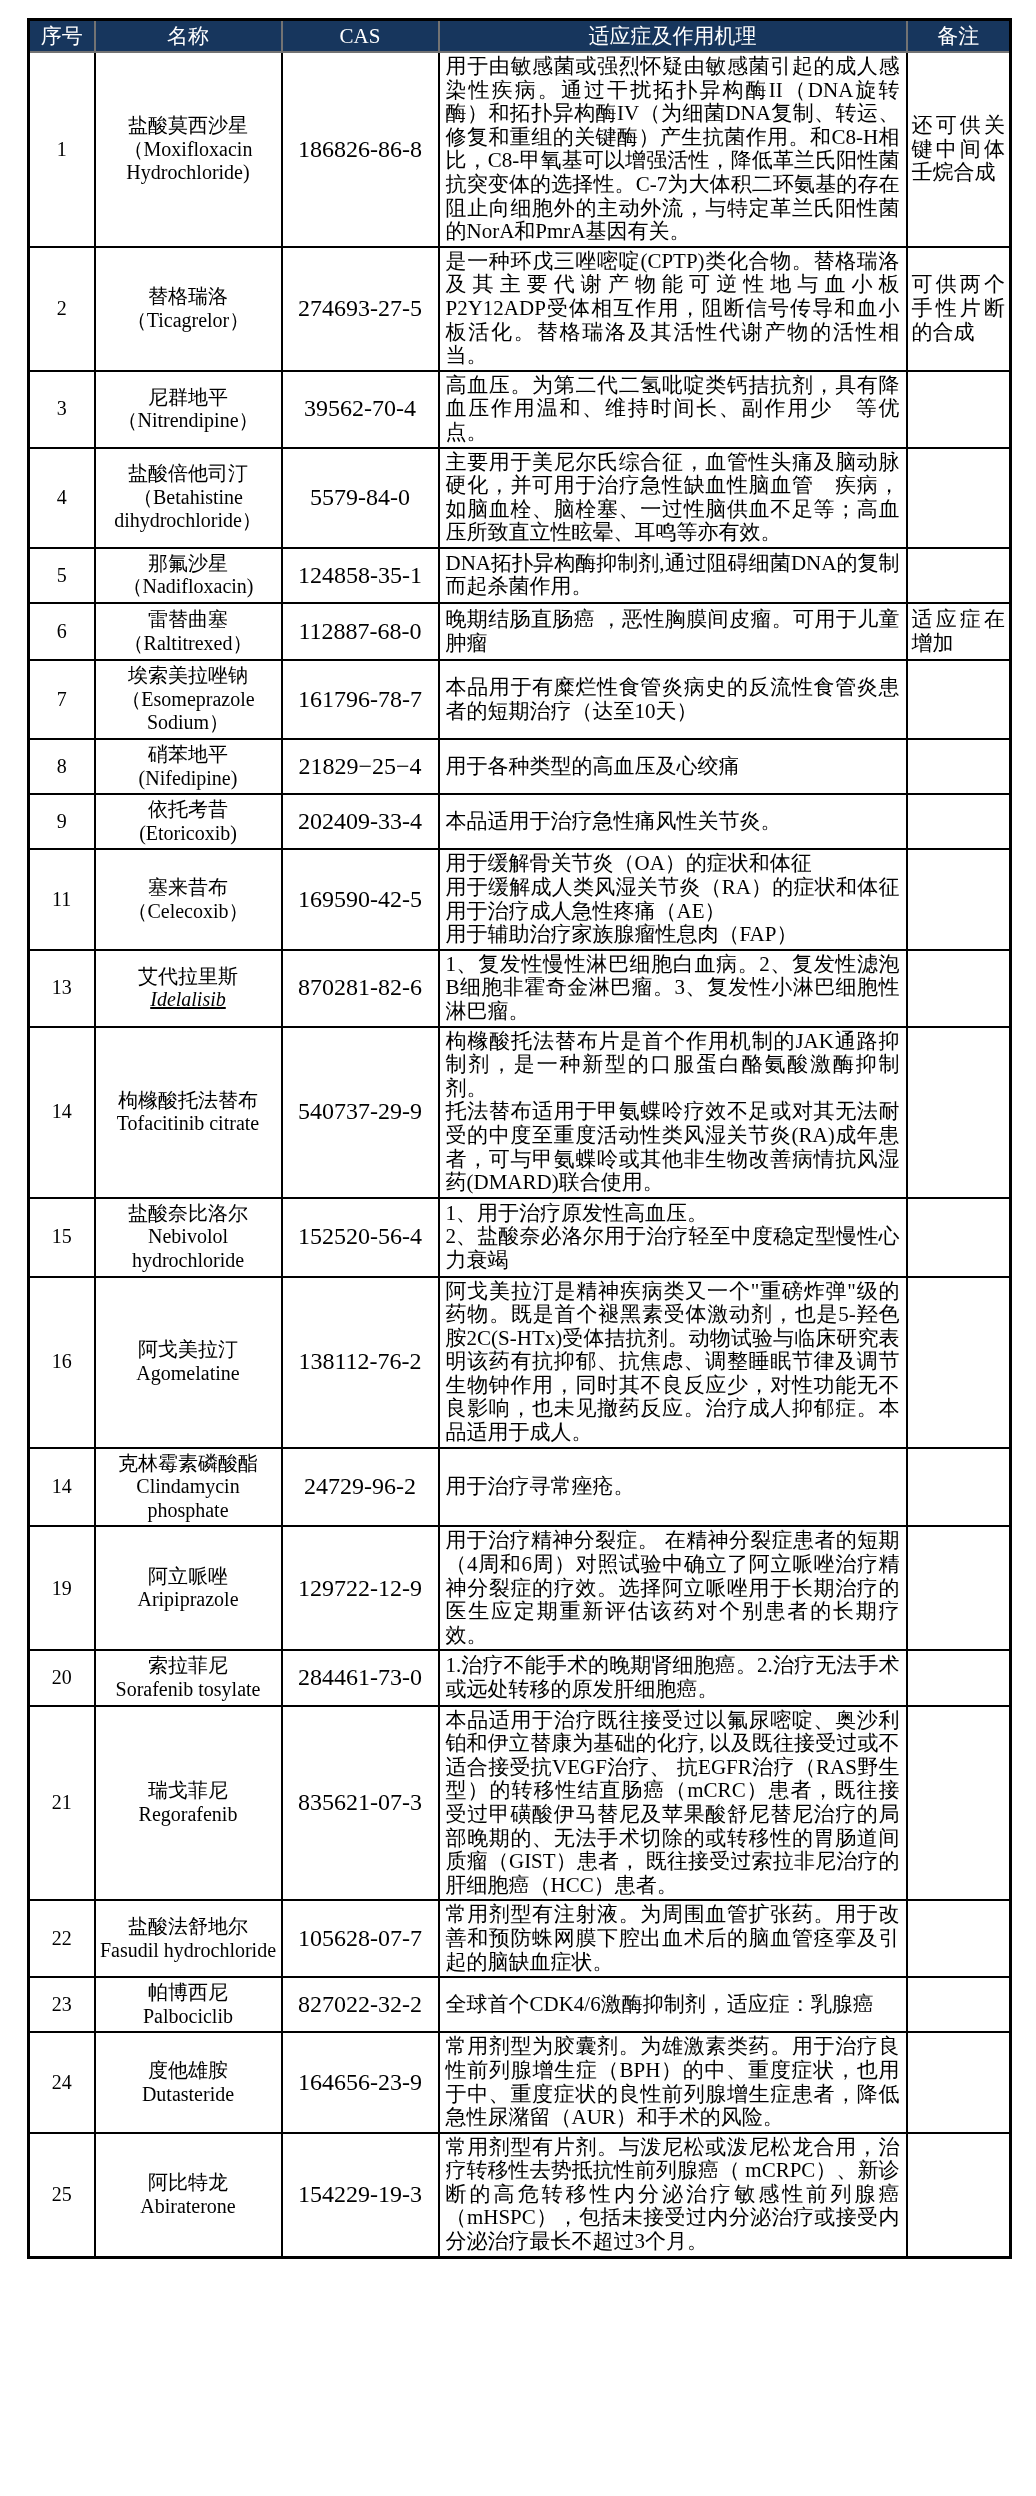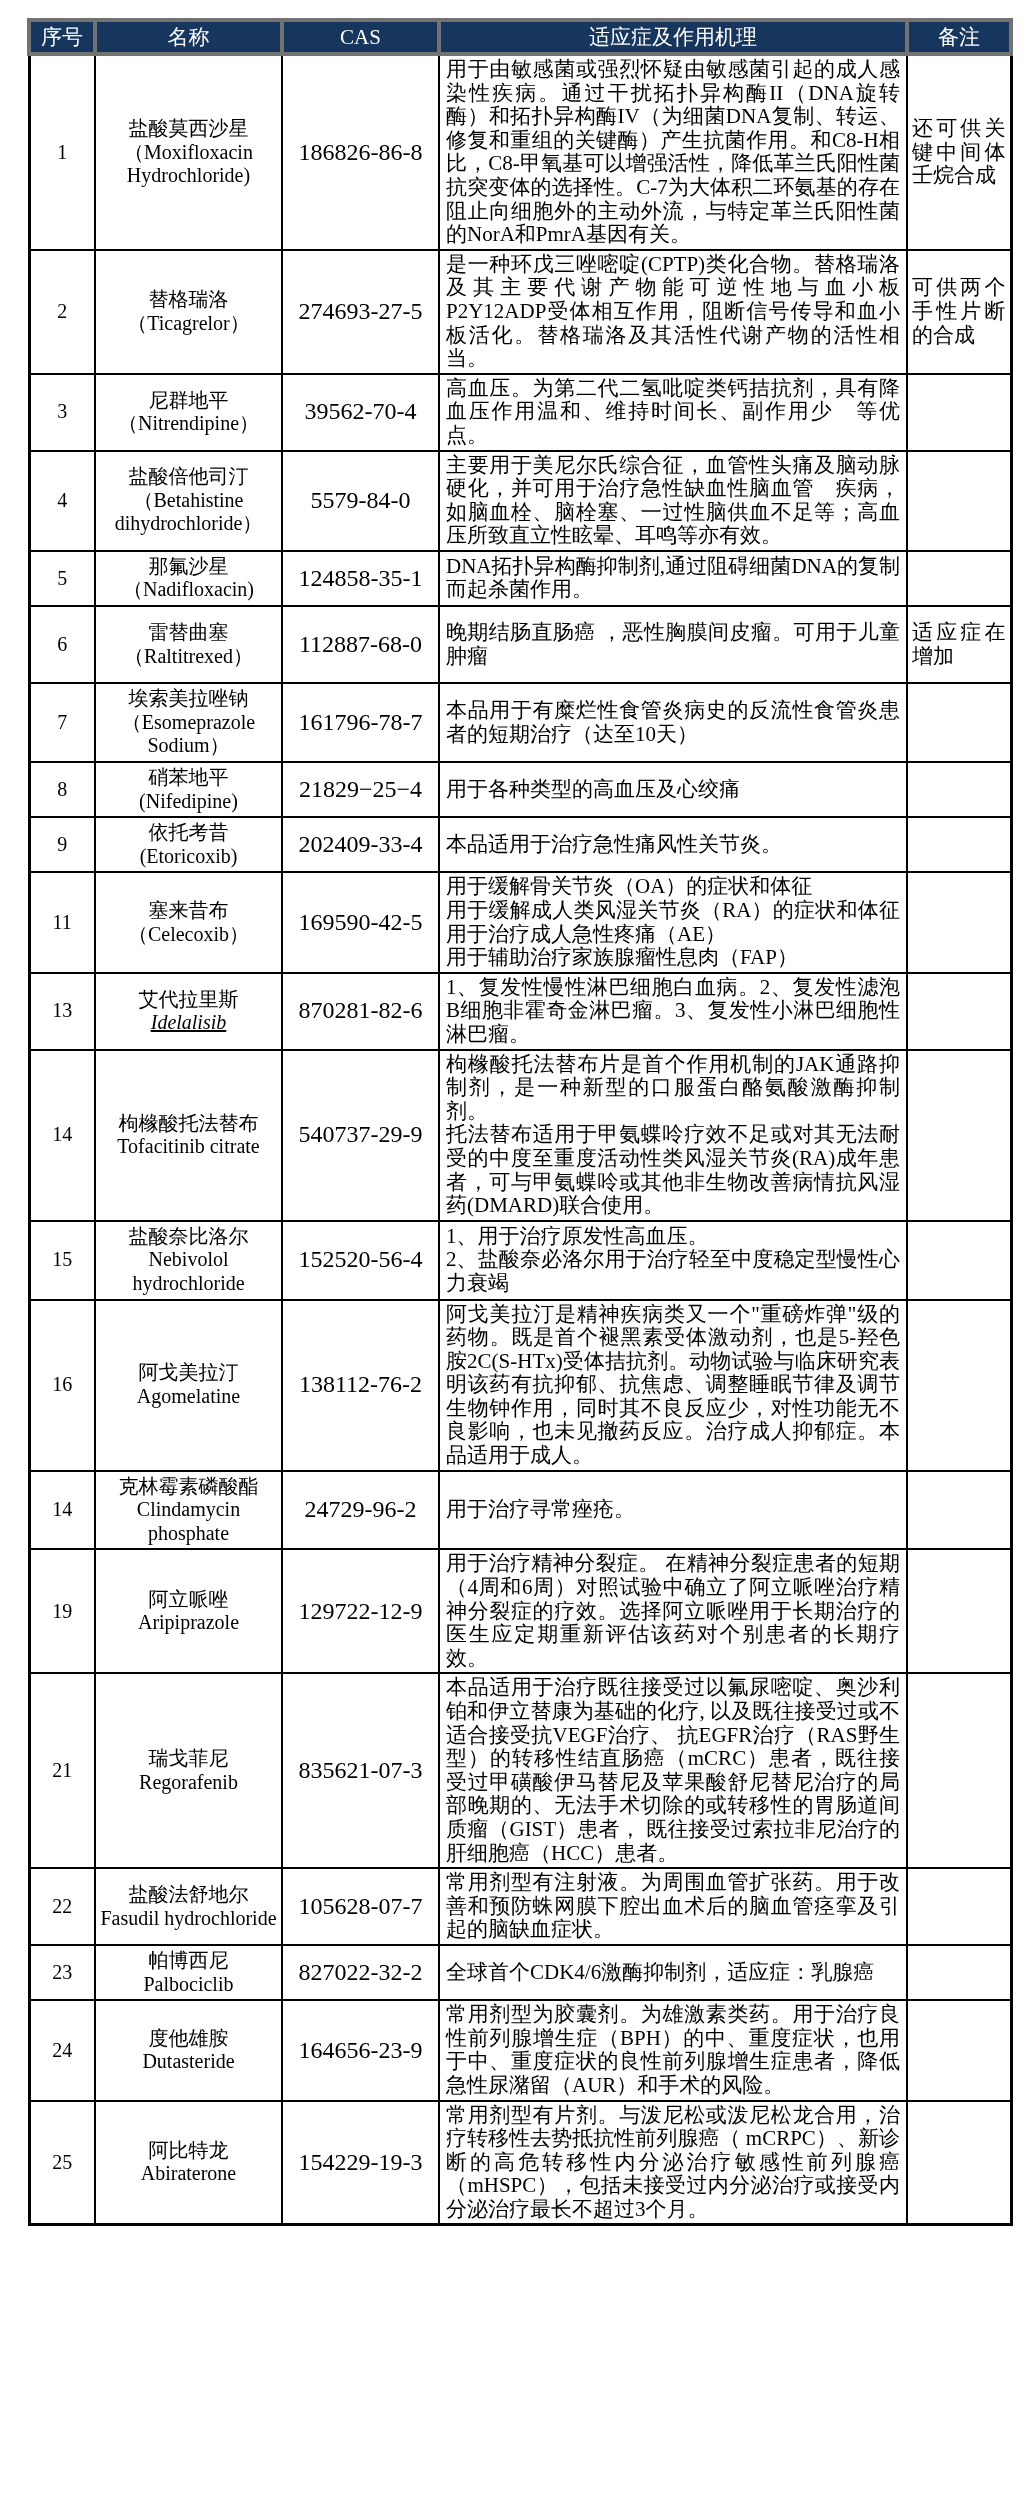--- a/index.html
+++ b/index.html
@@ -24,21 +24,21 @@
   col.c-cas    { width:157px; }
   col.c-ind    { width:468px; }
   col.c-remark { width:104px; }
   th {
     background:var(--header-bg,#17365d);
     color:var(--header-fg,#ffffff);
     font-weight:normal;
     font-size:21px;
     line-height:24px;
     padding:3px 2px;
-    border:4px solid #737373;
+    border:2px solid #737373;
     text-align:center;
   }
   td {
     border:2px solid #000;
     vertical-align:middle;
     font-size:21px;
     line-height:23.6px;
     padding:3px 5px;
   }
   td.no   { text-align:center; font-size:20px; padding:3px 1px; }
@@ -46,21 +46,21 @@
   td.cas  { text-align:center; font-size:24px; padding:3px 2px; }
   td.ind  {
     text-align:justify;
     white-space:pre-line;
     padding:2px 6px;
   }
   td.remark {
     text-align:justify;
     -moz-text-align-last:auto;
     text-justify:inter-character;
-    padding:14px 4px;
+    padding:4px 4px;
   }
   .u { text-decoration:underline;font-style:italic; }
 </style>
 </head>
 <body>
 
 <div class="page">
   <table class="drug-table">
     <colgroup>
       <col class="c-no">
@@ -237,20 +237,30 @@
       <td class="no">19</td>
       <td class="name">
         <div>阿立哌唑</div>
         <div>Aripiprazole</div>
       </td>
       <td class="cas">129722-12-9</td>
       <td class="ind">用于治疗精神分裂症。 在精神分裂症患者的短期（4周和6周）对照试验中确立了阿立哌唑治疗精神分裂症的疗效。选择阿立哌唑用于长期治疗的医生应定期重新评估该药对个别患者的长期疗效。</td>
       <td class="remark"></td>
     </tr>
         <tr>
+      <td class="no">20</td>
+      <td class="name">
+        <div>索拉菲尼</div>
+        <div>Sorafenib tosylate</div>
+      </td>
+      <td class="cas">284461-73-0</td>
+      <td class="ind">1.治疗不能手术的晚期肾细胞癌。2.治疗无法手术或远处转移的原发肝细胞癌。</td>
+      <td class="remark"></td>
+    </tr>
+        <tr>
       <td class="no">21</td>
       <td class="name">
         <div>瑞戈菲尼</div>
         <div>Regorafenib</div>
       </td>
       <td class="cas">835621-07-3</td>
       <td class="ind">本品适用于治疗既往接受过以氟尿嘧啶、奥沙利铂和伊立替康为基础的化疗, 以及既往接受过或不适合接受抗VEGF治疗、 抗EGFR治疗（RAS野生型）的转移性结直肠癌（mCRC）患者，既往接受过甲磺酸伊马替尼及苹果酸舒尼替尼治疗的局部晚期的、无法手术切除的或转移性的胃肠道间质瘤（GIST）患者， 既往接受过索拉非尼治疗的肝细胞癌（HCC）患者。</td>
       <td class="remark"></td>
     </tr>
         <tr>

